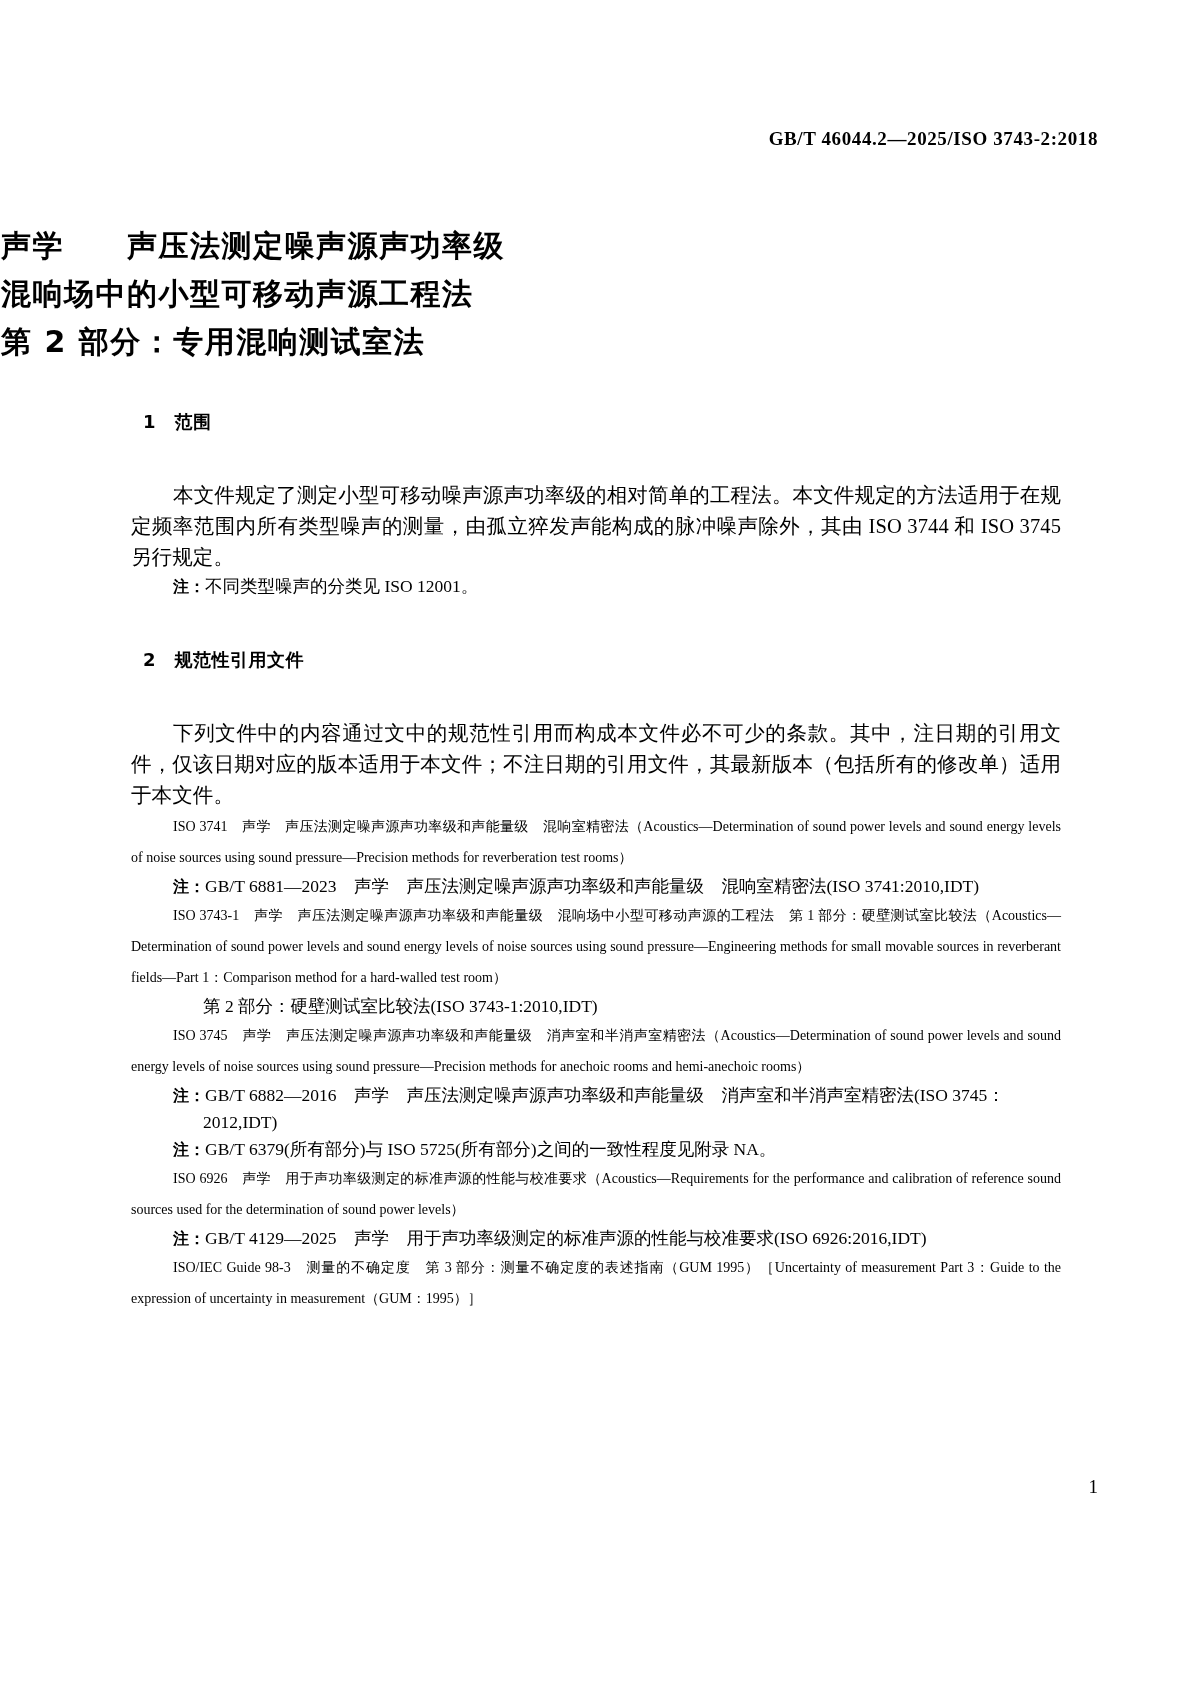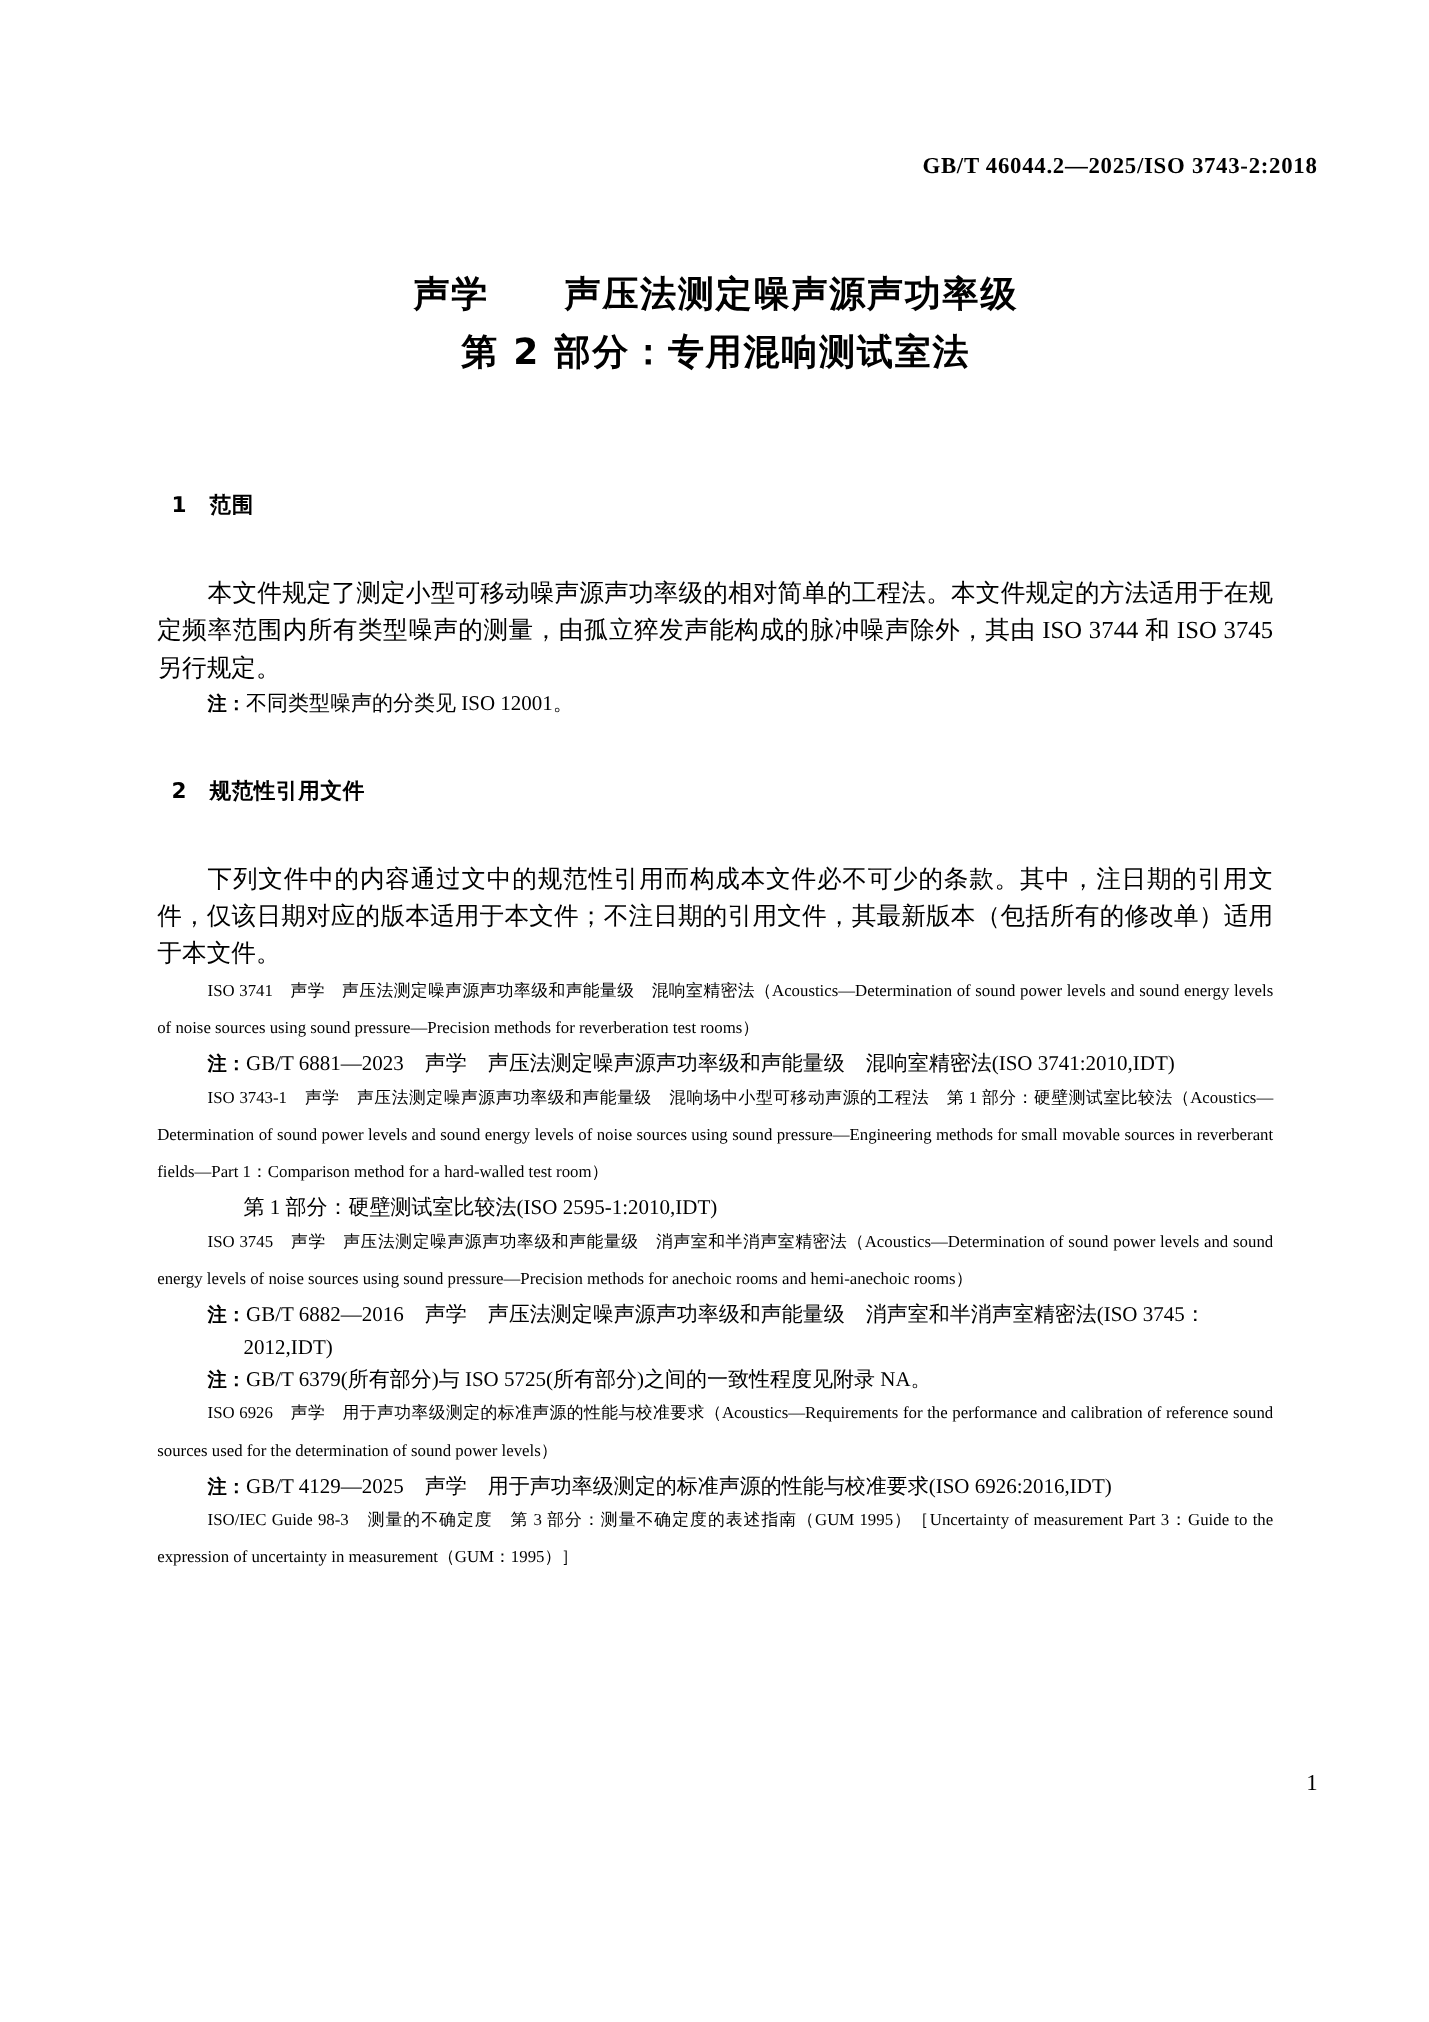--- a/index.html
+++ b/index.html
@@ -34,21 +34,21 @@
     letter-spacing: 0.6px;
     white-space: nowrap;
   }
 
   
   .title-block {
     position: absolute;
     top: 222px;
     left: 0;
     width: 1191px;
-    text-align: center;
+    text-align: left;
   }
   .title-line {
     font-family: "DejaVu Sans", "Liberation Sans", sans-serif;
     font-weight: bold;
     font-size: 30px;
     line-height: 48px;
     letter-spacing: 1.5px;
     white-space: pre;
   }
 
@@ -113,20 +113,21 @@
 </style>
 </head>
 <body>
 
 <div class="page">
 
   <div class="header">GB/T 46044.2—2025/ISO 3743-2:2018</div>
 
   <div class="title-block">
     <div class="title-line">声学　　声压法测定噪声源声功率级</div>
+    <div class="title-line">混响场中的小型可移动声源工程法</div>
     <div class="title-line">第 2 部分：专用混响测试室法</div>
   </div>
 
   <div class="content">
 
     <h2 class="clause">1　范围</h2>
     <div class="gap-after-head"></div>
 
     <p class="body indent">本文件规定了测定小型可移动噪声源声功率级的相对简单的工程法。本文件规定的方法适用于在规定频率范围内所有类型噪声的测量，由孤立猝发声能构成的脉冲噪声除外，其由 ISO 3744 和 ISO 3745 另行规定。</p>
 
@@ -139,21 +140,21 @@
     <div class="gap-after-head"></div>
 
     <p class="body indent">下列文件中的内容通过文中的规范性引用而构成本文件必不可少的条款。其中，注日期的引用文件，仅该日期对应的版本适用于本文件；不注日期的引用文件，其最新版本（包括所有的修改单）适用于本文件。</p>
 
     <p class="hang">ISO 3741　声学　声压法测定噪声源声功率级和声能量级　混响室精密法（Acoustics—Determination of sound power levels and sound energy levels of noise sources using sound pressure—Precision methods for reverberation test rooms）</p>
     <p class="note">
       <span class="nb">注：</span><span>GB/T 6881—2023　声学　声压法测定噪声源声功率级和声能量级　混响室精密法(ISO 3741:2010,IDT)</span>
     </p>
 
     <p class="hang">ISO 3743-1　声学　声压法测定噪声源声功率级和声能量级　混响场中小型可移动声源的工程法　第 1 部分：硬壁测试室比较法（Acoustics—Determination of sound power levels and sound energy levels of noise sources using sound pressure—Engineering methods for small movable sources in reverberant fields—Part 1：Comparison method for a hard-walled test room）</p>
-    <p class="note deep">第 1 部分：硬壁测试室比较法(ISO 2595-1:2010,IDT)</p>
+    <p class="note deep">第 2 部分：硬壁测试室比较法(ISO 3743-1:2010,IDT)</p>
 
     <p class="hang">ISO 3745　声学　声压法测定噪声源声功率级和声能量级　消声室和半消声室精密法（Acoustics—Determination of sound power levels and sound energy levels of noise sources using sound pressure—Precision methods for anechoic rooms and hemi-anechoic rooms）</p>
     <p class="note">
       <span class="nb">注：</span><span>GB/T 6882—2016　声学　声压法测定噪声源声功率级和声能量级　消声室和半消声室精密法(ISO 3745：</span>
     </p>
     <p class="note deep">2012,IDT)</p>
 
     <p class="note">
       <span class="nb">注：</span><span>GB/T 6379(所有部分)与 ISO 5725(所有部分)之间的一致性程度见附录 NA。</span>
     </p>

